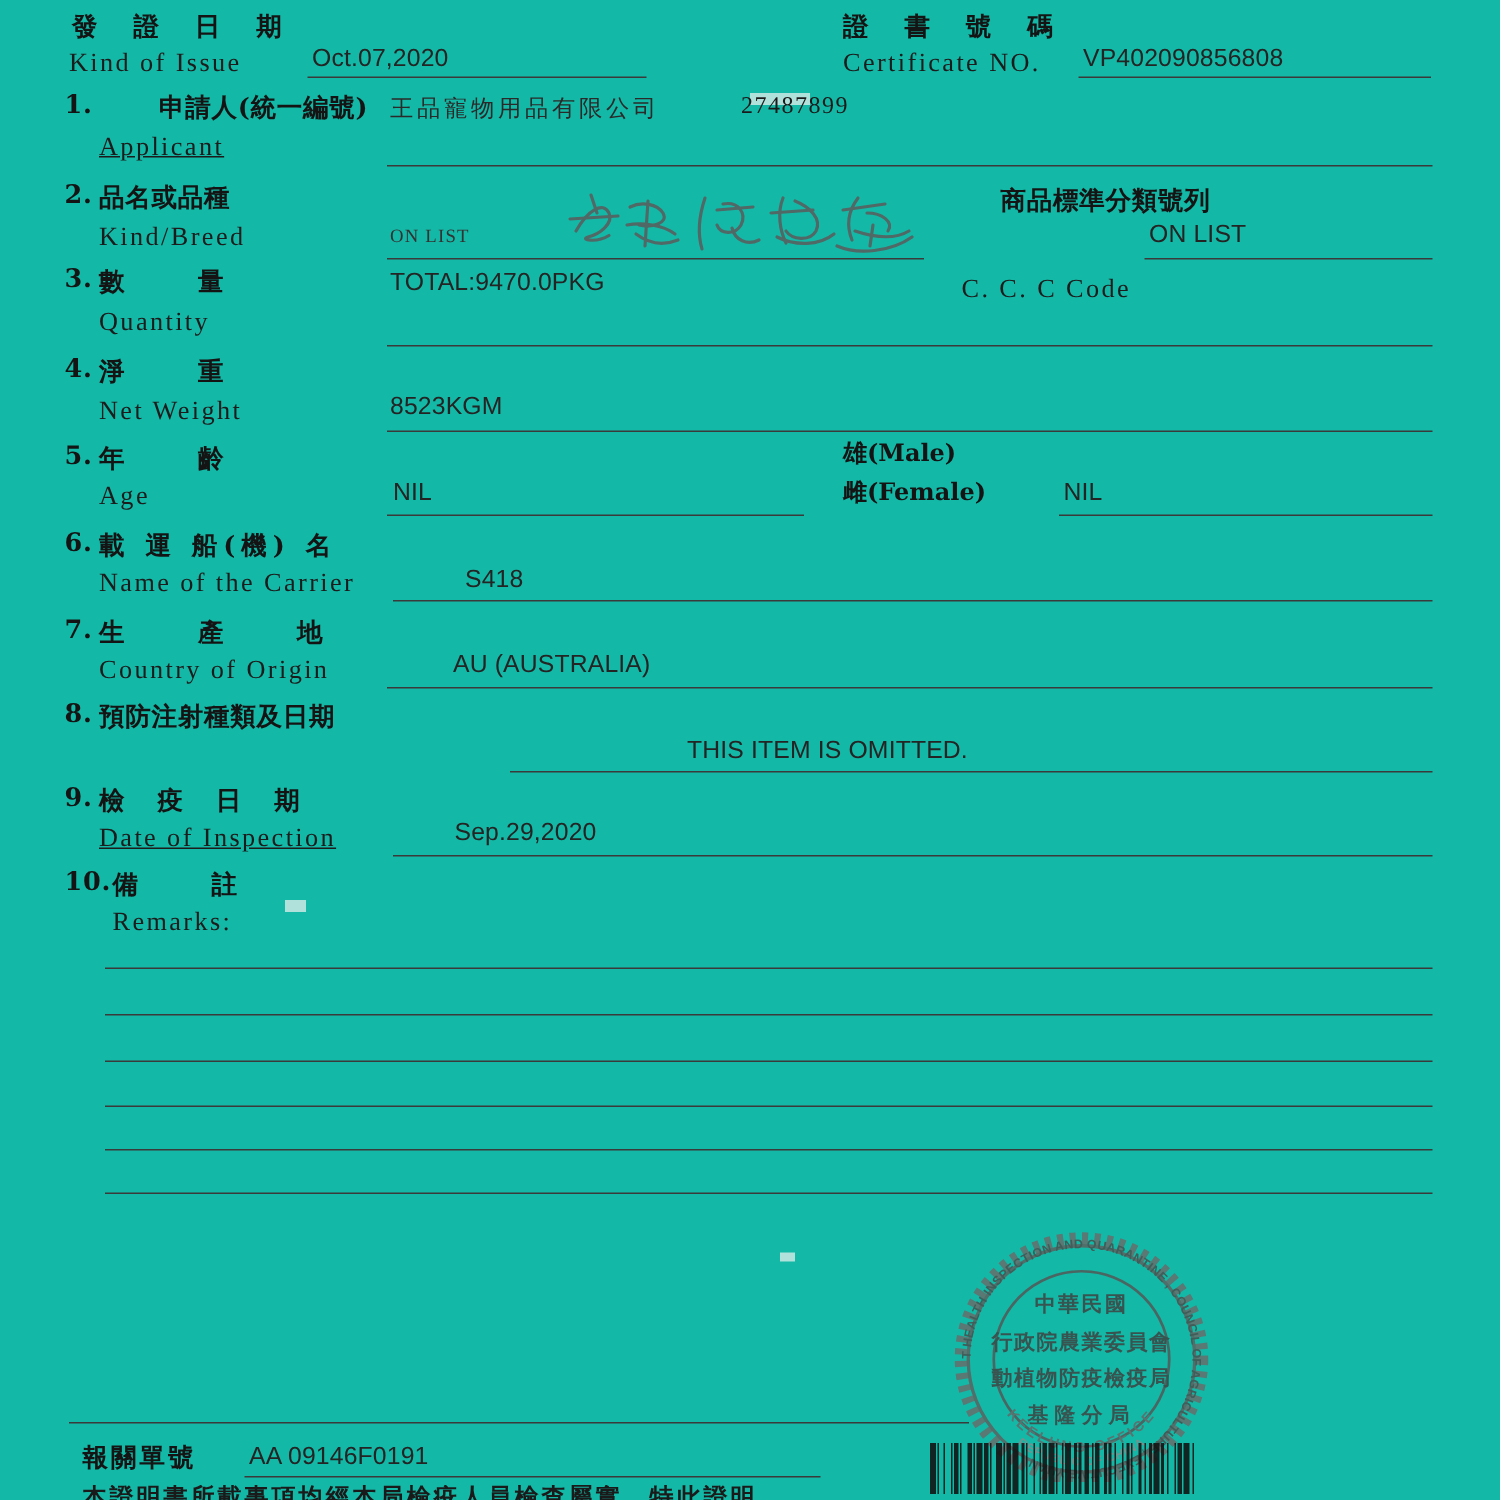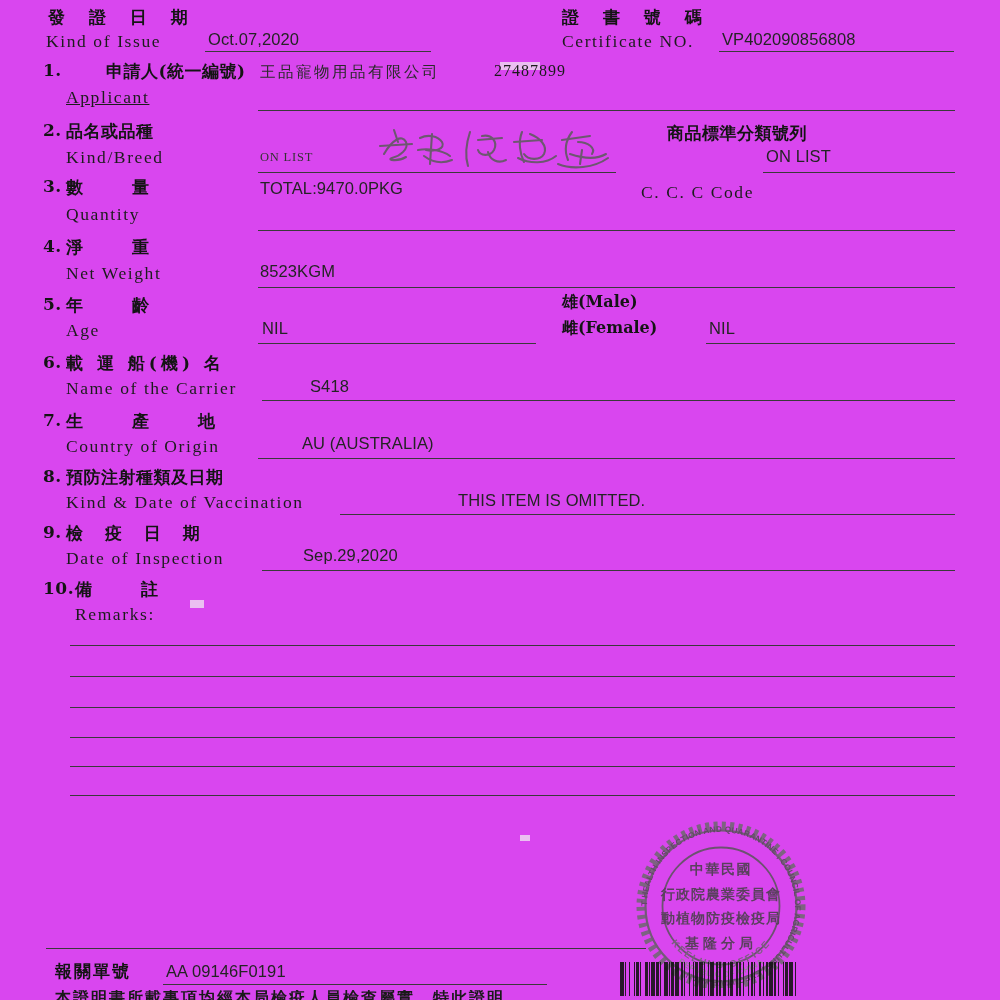--- a/index.html
+++ b/index.html
@@ -5,21 +5,21 @@
   html, body {
     margin: 0;
     padding: 0;
     background: #ffffff;
   }
   #page {
     position: relative;
     width: 1000px;
     height: 1000px;
     overflow: hidden;
-    background: #d946ef;
+    background: #14b8a6;
     font-family: "Liberation Serif", serif;
     color: #1a1a1a;
   }
 
   
   .abs { position: absolute; white-space: nowrap; }
 
   
   .cn {
     font-family: "DejaVu Serif", serif;
@@ -225,27 +225,26 @@
   <div class="rule" style="left:262px;top:400px;width:693px;"></div>
 
   <div class="abs cn" style="left:43px;top:410px;">7.</div>
   <div class="abs cn cn-sp2" style="left:66px;top:410px;">生　　產　　地</div>
   <div class="abs en en-sp" style="left:66px;top:436px;">Country of Origin</div>
   <div class="abs val" style="left:302px;top:434px;">AU (AUSTRALIA)</div>
   <div class="rule" style="left:258px;top:458px;width:697px;"></div>
 
   <div class="abs cn" style="left:43px;top:466px;">8.</div>
   <div class="abs cn" style="left:66px;top:466px;letter-spacing:.5px;">預防注射種類及日期</div>
-  <div class="abs en en-sp" style="left:66px;top:492px;">Kind &amp; Date of Vaccination</div>
   <div class="abs val" style="left:458px;top:491px;">THIS ITEM IS OMITTED.</div>
   <div class="rule" style="left:340px;top:514px;width:615px;"></div>
 
   <div class="abs cn" style="left:43px;top:522px;">9.</div>
   <div class="abs cn" style="left:66px;top:522px;letter-spacing:8px;">檢 疫 日 期</div>
-  <div class="abs en en-sp" style="left:66px;top:548px;">Date of Inspection</div>
+  <div class="abs en en-sp" style="left:66px;top:548px;text-decoration:underline;">Date of Inspection</div>
   <div class="abs val" style="left:303px;top:546px;">Sep.29,2020</div>
   <div class="rule" style="left:262px;top:570px;width:693px;"></div>
 
   <div class="abs cn" style="left:43px;top:578px;">10.</div>
   <div class="abs cn cn-sp2" style="left:75px;top:578px;">備　　註</div>
   <div class="abs en en-sp" style="left:75px;top:604px;">Remarks:</div>
 
   <div id="remark-lines">
       <div class="rule" style="left: 70px; top: 645px; width: 885px;"></div>
       <div class="rule" style="left: 70px; top: 676px; width: 885px;"></div>

